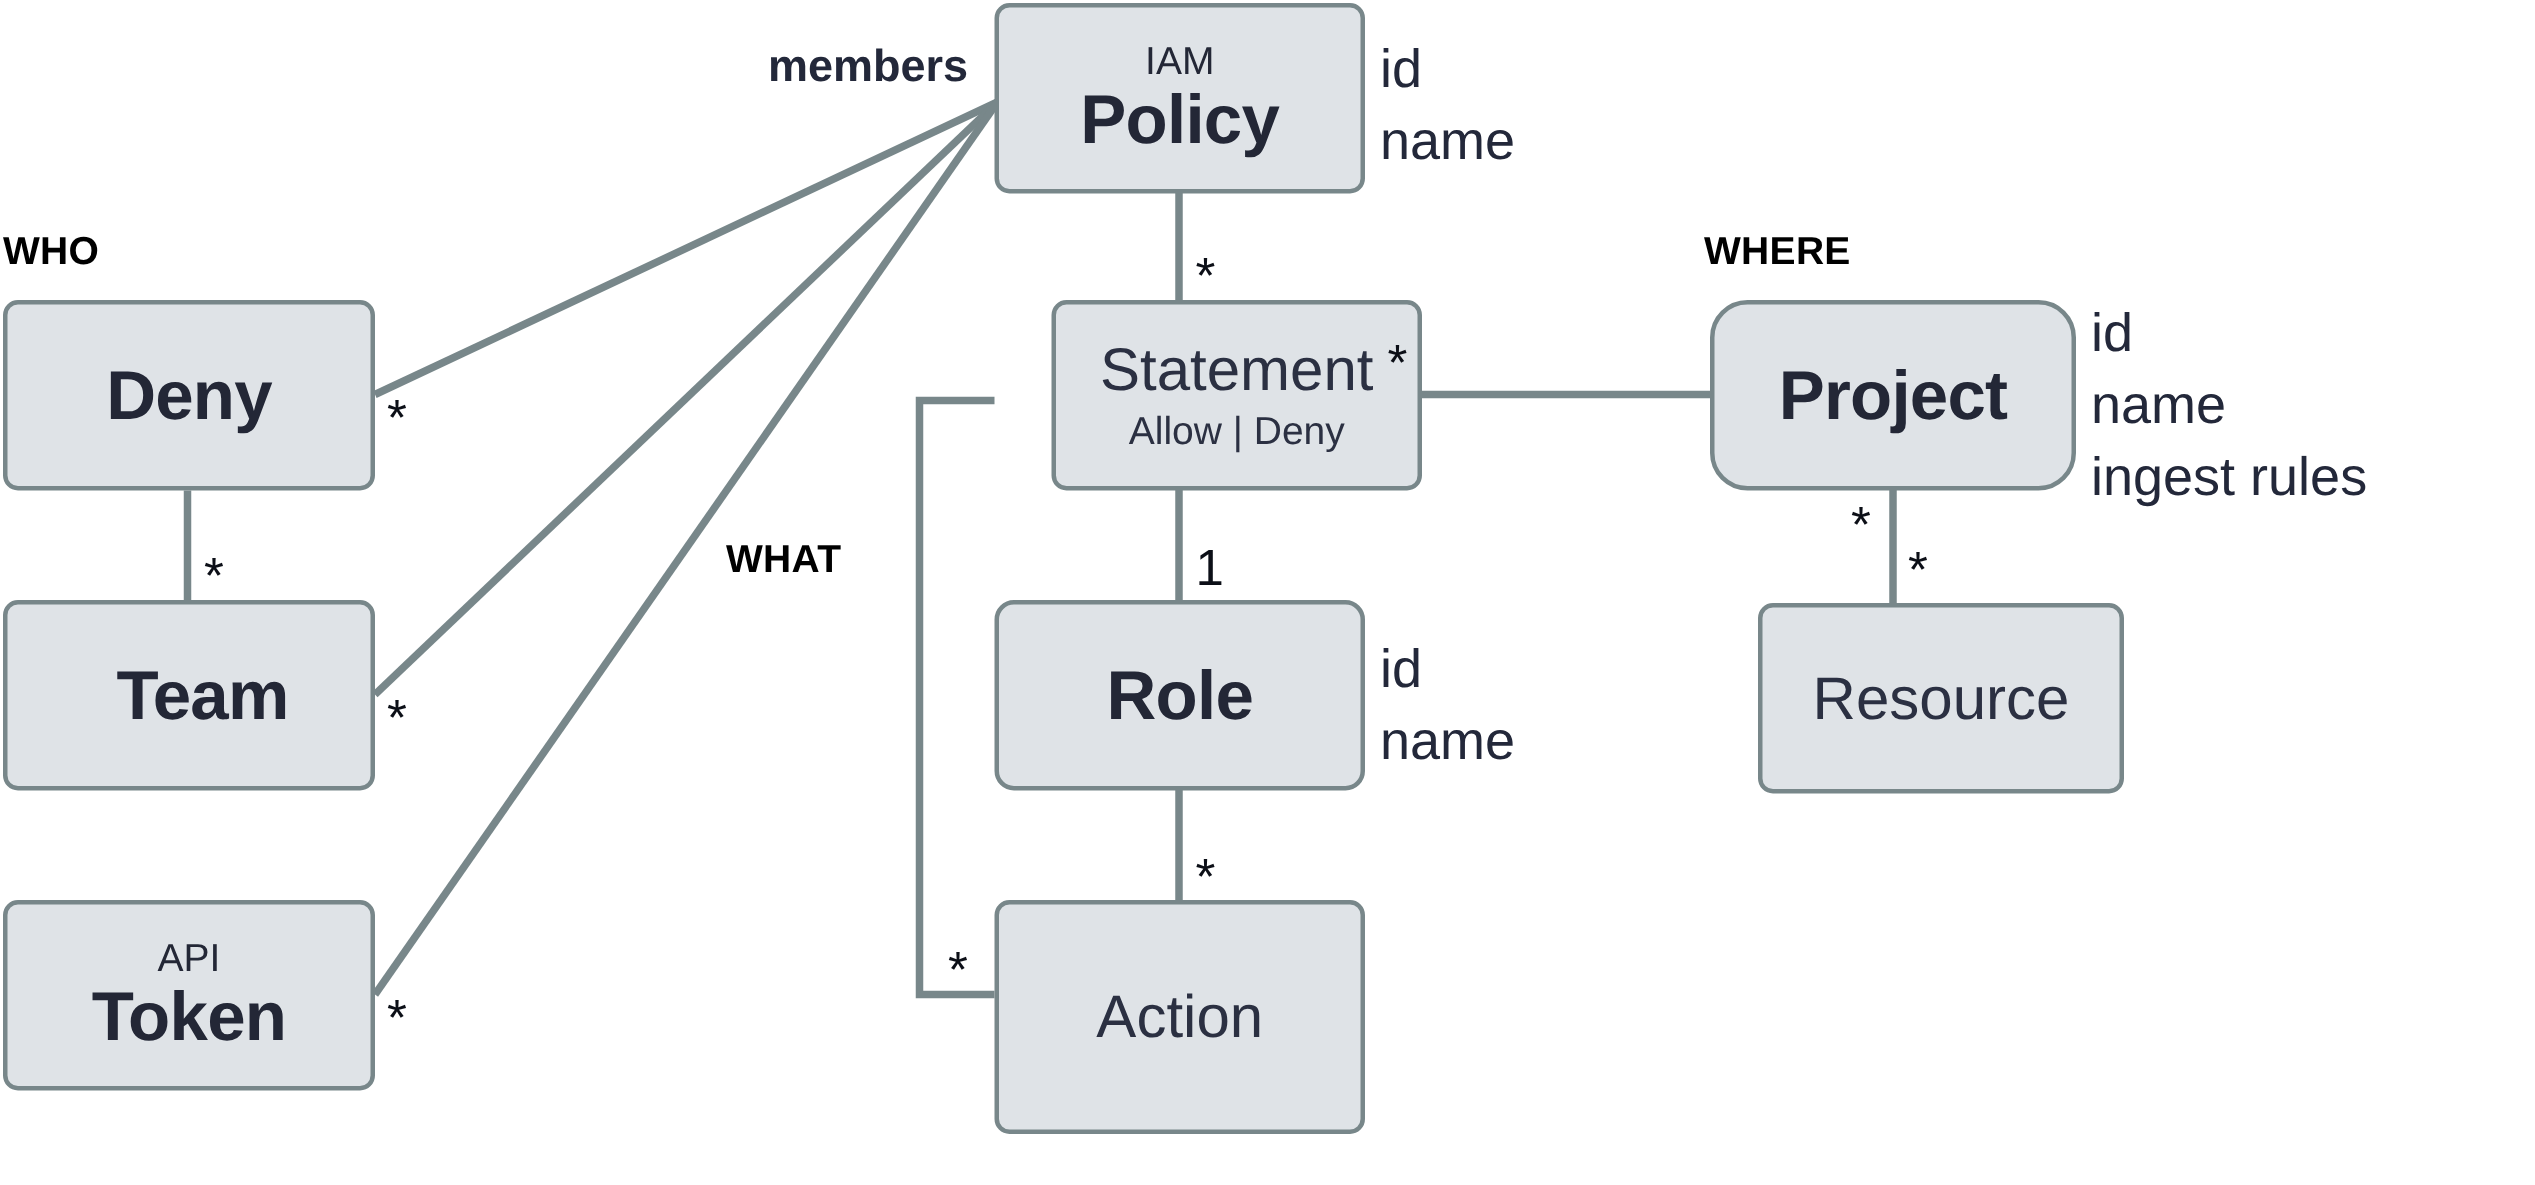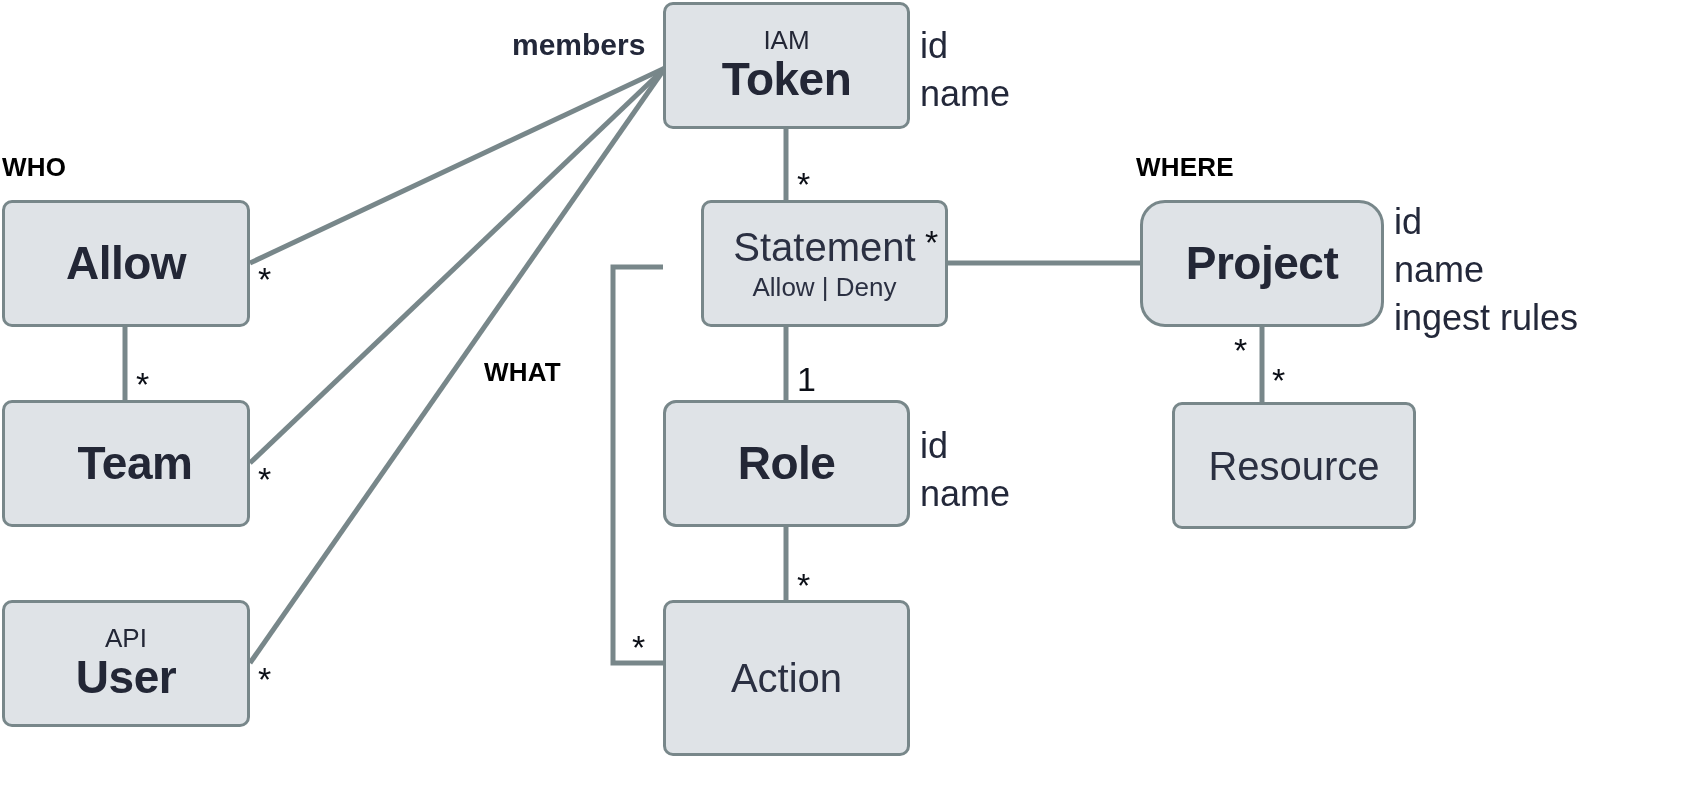--- a/index.html
+++ b/index.html
@@ -126,35 +126,35 @@
     </g>
   </svg>
 
   <div class="group-label" style="left:2px; top:152px;">WHO</div>
   <div class="group-label" style="left:484px; top:357px;">WHAT</div>
   <div class="group-label" style="left:1136px; top:152px;">WHERE</div>
 
   <div class="edge-label" style="left:512px; top:28px;">members</div>
 
   <div class="node" style="left:2px; top:200px; width:248px; height:127px;">
-    <div class="title-bold">Allow</div>
+    <div class="title-bold">Deny</div>
   </div>
 
   <div class="node" style="left:2px; top:400px; width:248px; height:127px;padding-left:18px;">
     <div class="title-bold">Team</div>
   </div>
 
   <div class="node" style="left:2px; top:600px; width:248px; height:127px;">
     <div class="kicker">API</div>
-    <div class="title-bold">User</div>
+    <div class="title-bold">Token</div>
   </div>
 
   <div class="node" style="left:663px; top:2px; width:247px; height:127px;">
     <div class="kicker">IAM</div>
-    <div class="title-bold">Token</div>
+    <div class="title-bold">Policy</div>
   </div>
 
   <div class="node" style="left:701px; top:200px; width:247px; height:127px;">
     <div class="title-reg">Statement</div>
     <div class="sub">Allow | Deny</div>
   </div>
 
   <div class="node" style="left:663px; top:400px; width:247px; height:127px;border-radius:13px;">
     <div class="title-bold">Role</div>
   </div>

